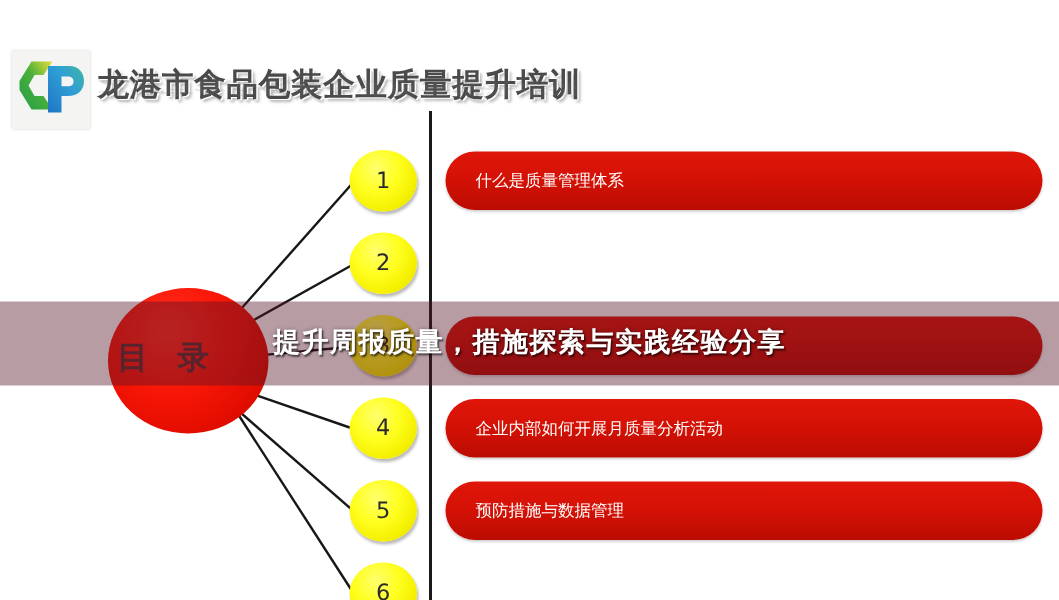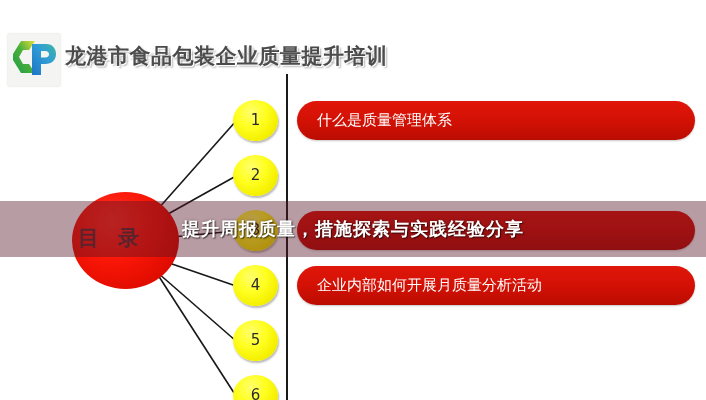--- a/index.html
+++ b/index.html
@@ -120,21 +120,21 @@
     width: 398px; height: 39px;
     border-radius: 20px;
     background: linear-gradient(180deg, #e0160a 0%, #d41105 48%, #bb0c02 100%);
     box-shadow: 0 1px 2px rgba(0,0,0,0.22);
   }
   .pill span {
     position: absolute;
     left: 20px; top: 0;
     right: 12px;
     line-height: 39px;
-    font-size: 15px;
+    font-size: 11px;
     color: #ffffff;
     white-space: nowrap;
     overflow: hidden;
   }
 
   
   #overlay-band {
     position: absolute;
     left: 0; top: 173px;
     width: 706px; height: 56px;
@@ -233,20 +233,23 @@
       </div>
       <div class="pill">
         <span>企业内部如何开展月质量分析活动</span>
       </div>
     </div>
 
     <div class="row" style="top:292px">
       <div class="num-bubble">
         <span>5</span>
       </div>
+      <div class="pill">
+        <span>预防措施与数据管理</span>
+      </div>
     </div>
 
     <div class="row" style="top:347px">
       <div class="num-bubble">
         <span>6</span>
       </div>
     </div>
 
   </div>
 

